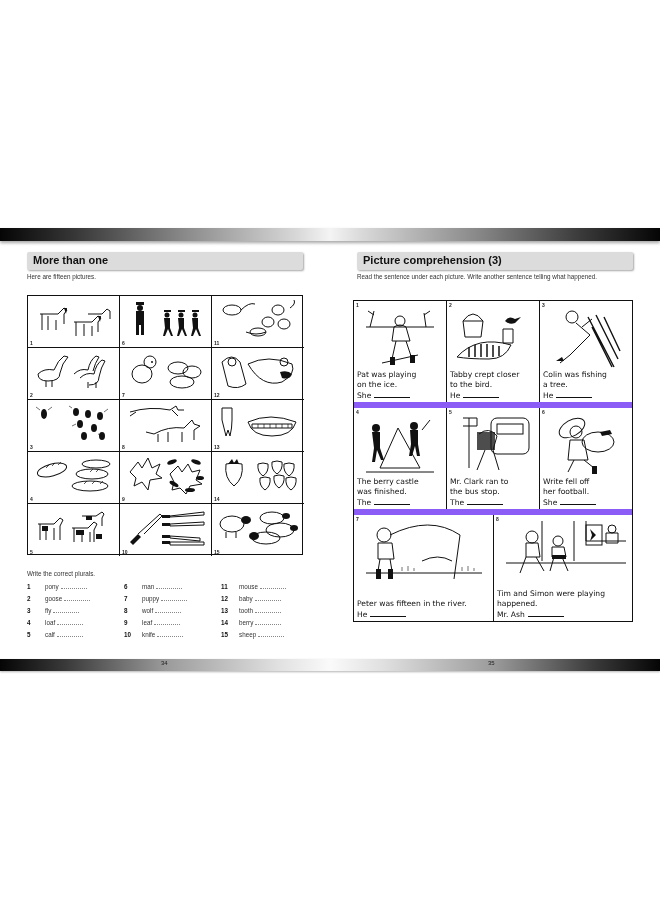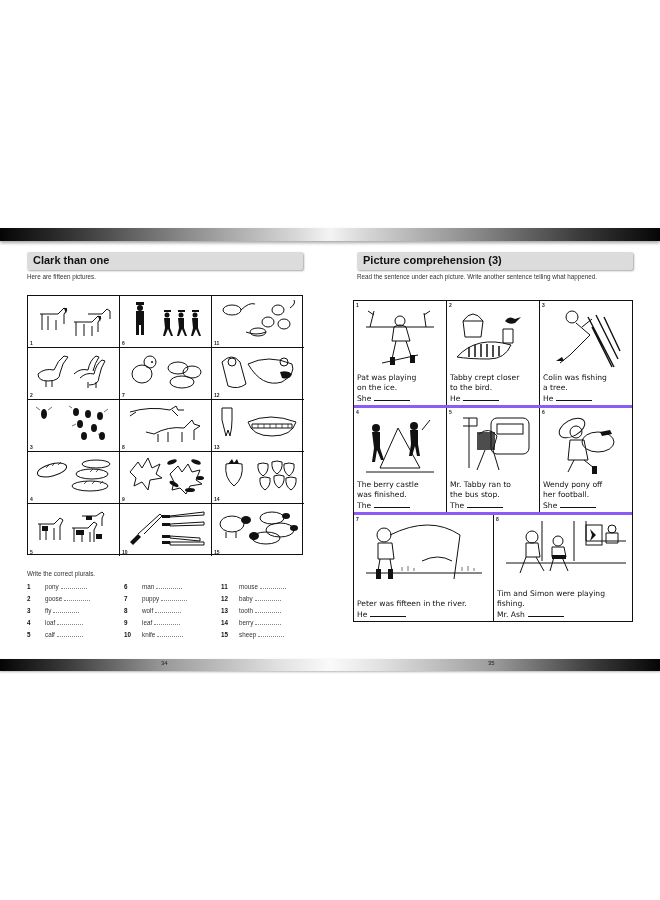--- a/index.html
+++ b/index.html
@@ -50,35 +50,35 @@
   .pl-item { position: absolute; font-size: 6.3px; color: #333; height: 11px; }
   .pl-item .n { display: inline-block; width: 18px; font-weight: bold; color: #111; }
   .pl-item .w { display: inline-block; }
   .pl-item .line { display: inline-block; width: 26px; border-bottom: 1px dotted #888; margin-left: 2px; }
 
   
   .comp-grid {
     position: absolute; left: 353px; top: 300px; width: 280px; height: 322px;
     border: 1px solid #111;
   }
-  .comp-row { position: absolute; left: 0; display: flex; border-bottom: 3px solid #8b5cf6; }
+  .comp-row { position: absolute; left: 0; display: flex; border-bottom: 6px solid #8b5cf6; }
   .comp-row.last { border-bottom: none; }
   .comp-cell { position: relative; border-right: 1px solid #111; height: 100%; overflow: hidden; }
   .comp-cell.lastc { border-right: none; }
   .comp-cell .num { position: absolute; left: 2px; top: 1px; font-size: 5px; font-weight: bold; }
   .comp-cell svg.pic { position: absolute; left: 8px; top: 6px; }
   .comp-text { position: absolute; left: 3px; bottom: 1px; font-family: "DejaVu Sans", sans-serif; font-size: 7.6px; line-height: 10.5px; color: #111; }
   .comp-text .ans { display: inline-block; width: 36px; border-bottom: 1px solid #111; margin-left: 3px; }
 </style>
 </head>
 <body>
 
 <div class="top-bar"></div>
 
-<div class="title-box left">Clark than one</div>
+<div class="title-box left">More than one</div>
 <div class="instr left1">Here are fifteen pictures.</div>
 
 <div class="pic-grid">
 
   <div class="pic-cell">
     <svg viewBox="0 0 82 40">
         <g fill="none" stroke="#111" stroke-width="1">
           <path d="M6 14 h18 l6-6 l3 2 l-3 4 v10 M8 14 v16 M14 16 v14 M22 20 v10"></path>
           <path d="M40 22 h18 l6-6 l3 2 l-3 4 v10 M42 22 v14 M50 24 v12 M58 26 v10"></path>
           <path d="M54 14 h14 l5-5 l3 2 v8"></path>
@@ -408,42 +408,42 @@
             <rect x="36" y="4" width="38" height="36" rx="6"></rect>
             <rect x="42" y="10" width="26" height="10"></rect>
             <path d="M14 4 v50 M8 4 h14 v8 h-14"></path>
             <path d="M24 20 q10-8 18 2 l-4 14 l6 20 M30 36 l-8 20"></path>
           </g>
           <g fill="#111" opacity="0.75">
             <rect x="22" y="18" width="18" height="18"></rect>
           </g>
         </svg>
       <div class="comp-text">
-          <div>Mr. Tabby ran to</div>
+          <div>Mr. Clark ran to</div>
           <div>the bus stop.</div>
           <div><span>The</span><span class="ans"></span></div>
         </div>
     </div>
     <div class="comp-cell lastc" style="width:92px">
       <span class="num">6</span>
       <svg class="pic" width="76" height="66" viewBox="0 0 76 66">
           <g fill="none" stroke="#111" stroke-width="1">
             <ellipse cx="24" cy="14" rx="14" ry="8" transform="rotate(-30 24 14)"></ellipse>
             <ellipse cx="50" cy="28" rx="16" ry="10"></ellipse>
             <circle cx="28" cy="18" r="6"></circle>
             <path d="M22 26 h14 l4 20 h-20z"></path>
             <path d="M26 46 l-6 12 M36 46 l10 8"></path>
           </g>
           <g fill="#111">
             <path d="M52 18 l10-2 l2 4 l-10 2z"></path>
             <rect x="44" y="52" width="5" height="8"></rect>
           </g>
         </svg>
       <div class="comp-text">
-          <div>Wendy pony off</div>
+          <div>Write fell off</div>
           <div>her football.</div>
           <div><span>She</span><span class="ans"></span></div>
         </div>
     </div>
   </div>
 
   <div class="comp-row last" style="top:214px;height:106px;width:278px">
     <div class="comp-cell" style="width:140px">
       <span class="num">7</span>
       <svg class="pic" width="124" height="68" viewBox="0 0 124 68">
@@ -478,21 +478,21 @@
             <circle cx="110" cy="8" r="4"></circle>
             <path d="M104 12 h12 v10 h-12z"></path>
           </g>
           <g fill="#111">
             <path d="M88 8 l6 6 l-6 6 l2-6z"></path>
             <rect x="50" y="34" width="14" height="4"></rect>
           </g>
         </svg>
       <div class="comp-text">
           <div>Tim and Simon were playing</div>
-          <div>fishing.</div>
+          <div>happened.</div>
           <div><span>Mr. Ash</span><span class="ans"></span></div>
         </div>
     </div>
   </div>
 </div>
 
 <div class="bottom-bar"></div>
 <div class="page-num left">34</div>
 <div class="page-num right">35</div>
 

